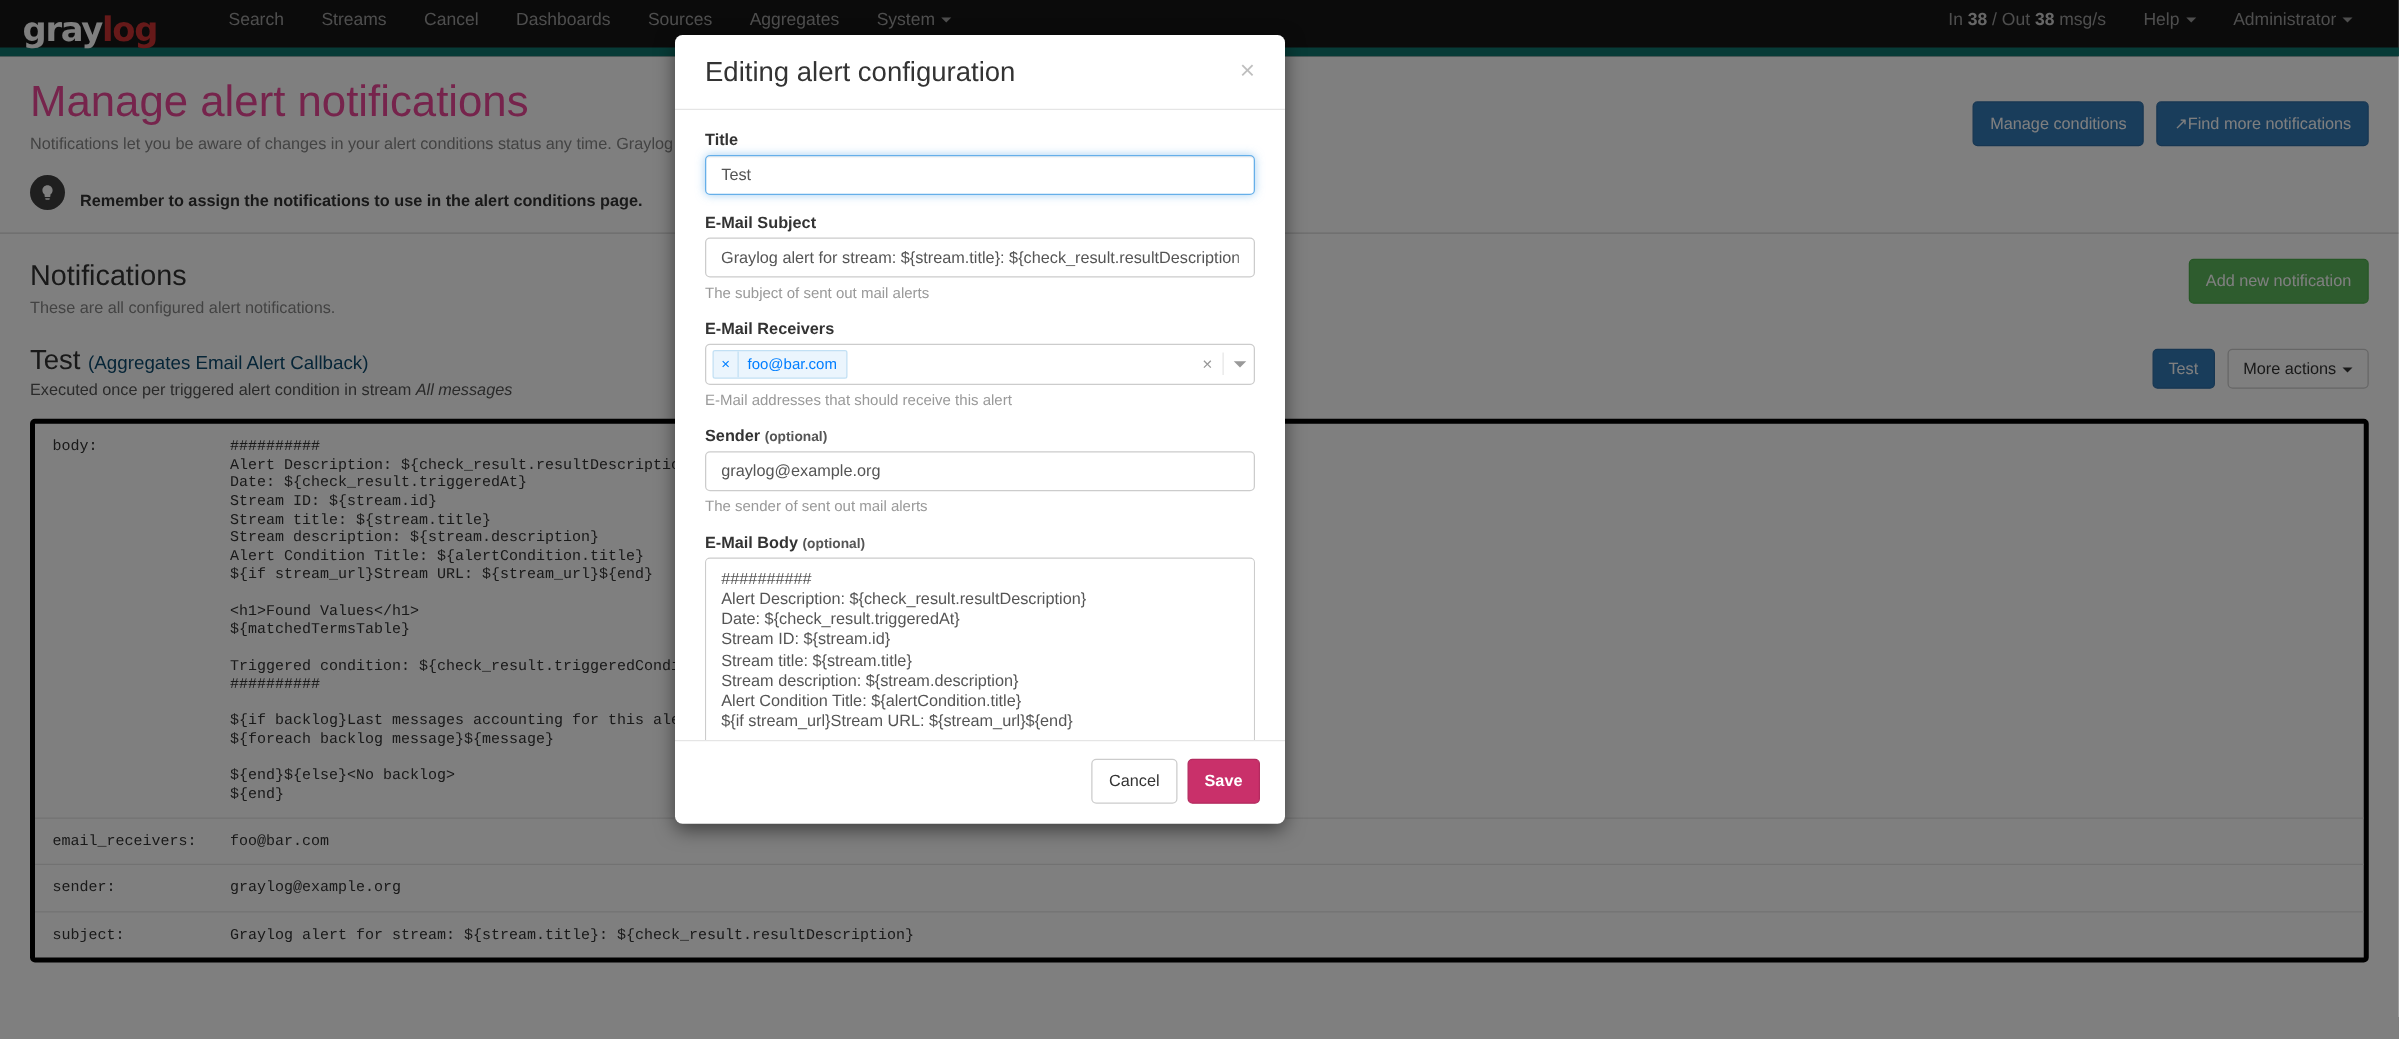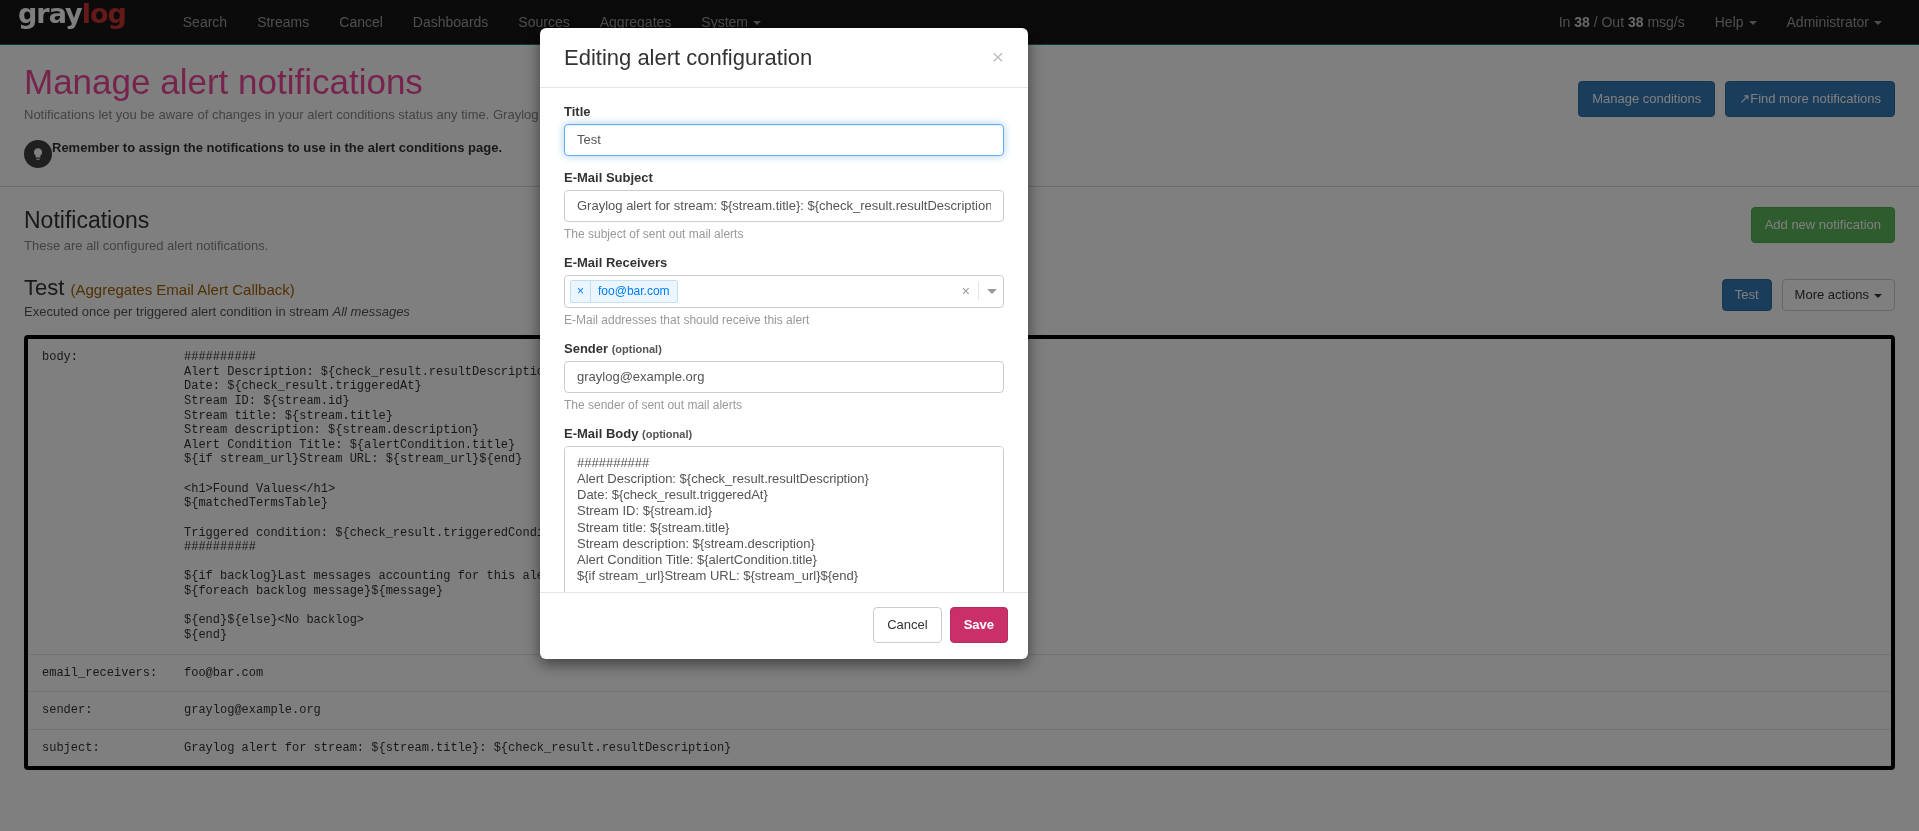--- a/index.html
+++ b/index.html
@@ -11,23 +11,23 @@
     background: #ffffff;
   }
 
   
   #page-root { position: absolute; inset: 0; background: #ffffff; }
 
   .navbar {
     height: 45px;
     background: #171717;
     display: flex;
-    align-items: flex-start;
+    align-items: flex-end;
     padding: 0 22px 0 18px;
-    border-bottom: 1px solid #0f766e;
+    border-bottom: 7px solid #0f766e;
   }
   .brand {
     font-size: 27px;
     font-weight: bold;
     letter-spacing: -1px;
     color: #ffffff;
     margin-right: 42px;
     line-height: 1;
     font-family: "DejaVu Sans", sans-serif;
   }
@@ -92,21 +92,22 @@
     white-space: nowrap;
     font-family: "Liberation Sans", sans-serif;
   }
   .btn-info { background: #337ab7; border-color: #2e6da4; color: #fff; }
   .btn-success { background: #5cb85c; border-color: #4cae4c; color: #fff; }
   .btn-default { background: #fff; border-color: #ccc; color: #333; }
   .btn-sm { padding: 6px 12px; font-size: 13px; }
 
   .tip-row {
     display: flex;
-    align-items: flex-start;
+    align-items: flex-end;
+    gap: 12px;
     margin: 16px 0 0 0;
     padding-bottom: 18px;
   }
   .tip-circle {
     width: 28px; height: 28px;
     border-radius: 50%;
     background: #3f3f3f;
     color: #fff;
     display: flex;
     align-items: center;
@@ -121,21 +122,21 @@
   .sec-head-row { display: flex; align-items: flex-start; }
   .sec-head-left { flex: 1; }
   .sec-title { font-size: 23px; color: #333; margin: 0 0 4px 0; font-weight: normal; }
   .sec-sub { font-size: 13px; color: #868686; margin: 0; }
 
   .notif-head-row { display: flex; align-items: flex-start; margin-top: 22px; }
   .notif-head-left { flex: 1; }
   .notif-title {
     font-size: 22px; color: #333; margin: 0 0 3px 0; font-weight: normal;
   }
-  .notif-title .muted { color: #a16207; font-size: 15px; }
+  .notif-title .muted { color: #0c4a6e; font-size: 15px; }
   .notif-sub { font-size: 13px; color: #555; margin: 0; }
   .notif-sub i { font-style: italic; }
   .notif-actions { display: flex; gap: 10px; align-items: center; padding-top: 4px; }
 
   .detail-panel {
     margin-top: 16px;
     border: 4px solid #000000;
     border-radius: 4px;
     background: #fff;
     overflow: hidden;

